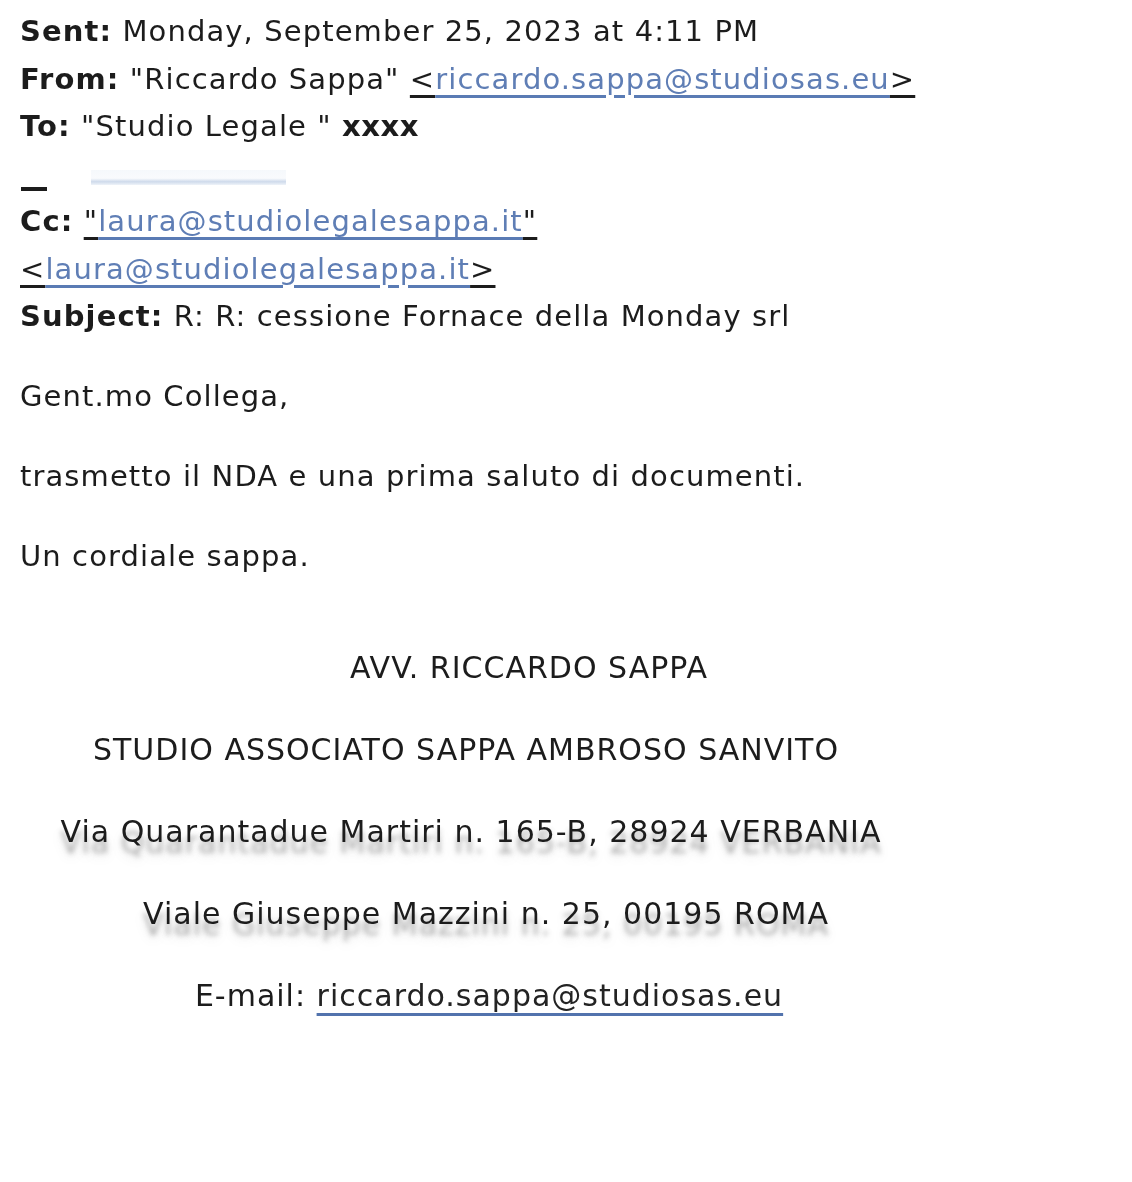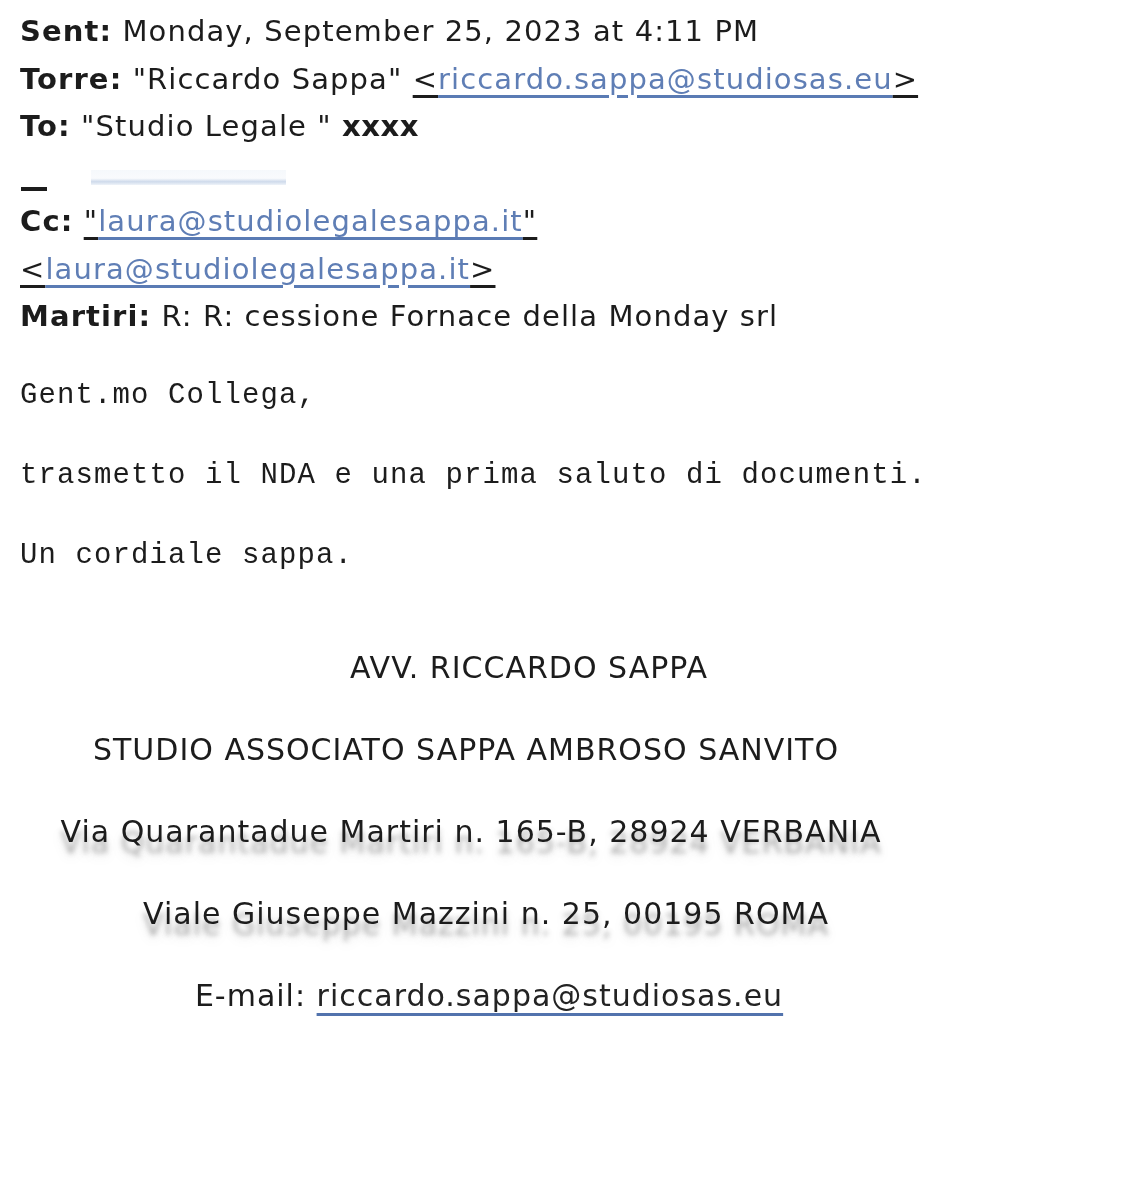--- a/index.html
+++ b/index.html
@@ -33,21 +33,21 @@
   .smudge{
     display:inline-block;width:195px;height:15px;margin-left:44px;vertical-align:-1px;
     background:linear-gradient(to bottom,
       rgba(238,243,249,0.55) 0%,
       rgba(244,247,251,0.55) 55%,
       rgba(198,212,232,0.85) 78%,
       rgba(223,232,243,0.5) 100%);
   }
 
   
-  .body-text p{font-size:29px;letter-spacing:1.1px;line-height:30px;margin:50px 0 0 0;white-space:nowrap;font-family:Liberation Mono, monospace;}
+  .body-text p{font-size:29px;letter-spacing:1.1px;line-height:30px;margin:50px 0 0 0;white-space:nowrap;}
   .body-text p.first{margin-top:40px;}
 
   
   .sig{margin-top:79px;}
   .sig .sline{
     font-size:30px;line-height:36px;letter-spacing:1px;
     margin:46px 0 0 0;text-align:center;white-space:nowrap;
   }
   .sig .sline.first{margin-top:0;}
   .off-avv{transform:translateX(-31px);}
@@ -74,21 +74,21 @@
   <div class="content">
 
     <div class="header">
 
       <div class="hline">
         <span class="hlabel">Sent:</span>
         <span>Monday, September 25, 2023 at 4:11 PM</span>
       </div>
 
       <div class="hline">
-        <span class="hlabel">Torre:</span>
+        <span class="hlabel">From:</span>
         <span>"Riccardo Sappa"</span>
         <span><span class="bkt">&lt;</span><a class="link">riccardo.sappa@studiosas.eu</a><span class="bkt">&gt;</span></span>
       </div>
 
       <div class="hline">
         <span class="hlabel">To:</span>
         <span>"Studio Legale "</span>
         <span class="redacted">xxxx</span>
       </div>
 
@@ -99,21 +99,21 @@
       <div class="hline">
         <span class="hlabel">Cc:</span>
         <span><span class="bkt">"</span><a class="link">laura@studiolegalesappa.it</a><span class="bkt">"</span></span>
       </div>
 
       <div class="hline">
         <span class="bkt">&lt;</span><a class="link">laura@studiolegalesappa.it</a><span class="bkt">&gt;</span>
       </div>
 
       <div class="hline">
-        <span class="hlabel">Martiri:</span>
+        <span class="hlabel">Subject:</span>
         <span>R: R: cessione Fornace della Monday srl</span>
       </div>
 
     </div>
 
     <div class="body-text">
       <p class="first">Gent.mo Collega,</p>
       <p>trasmetto il NDA e una prima saluto di documenti.</p>
       <p>Un cordiale sappa.</p>
     </div>

